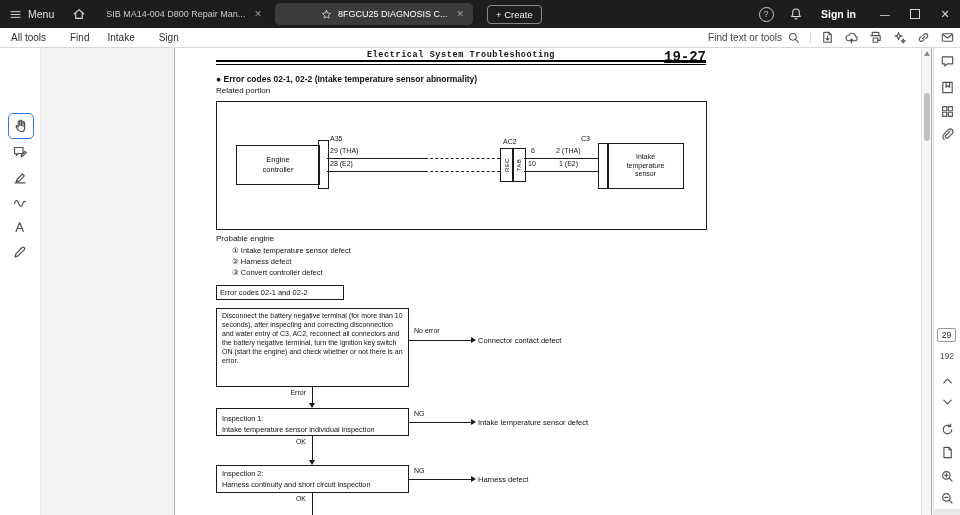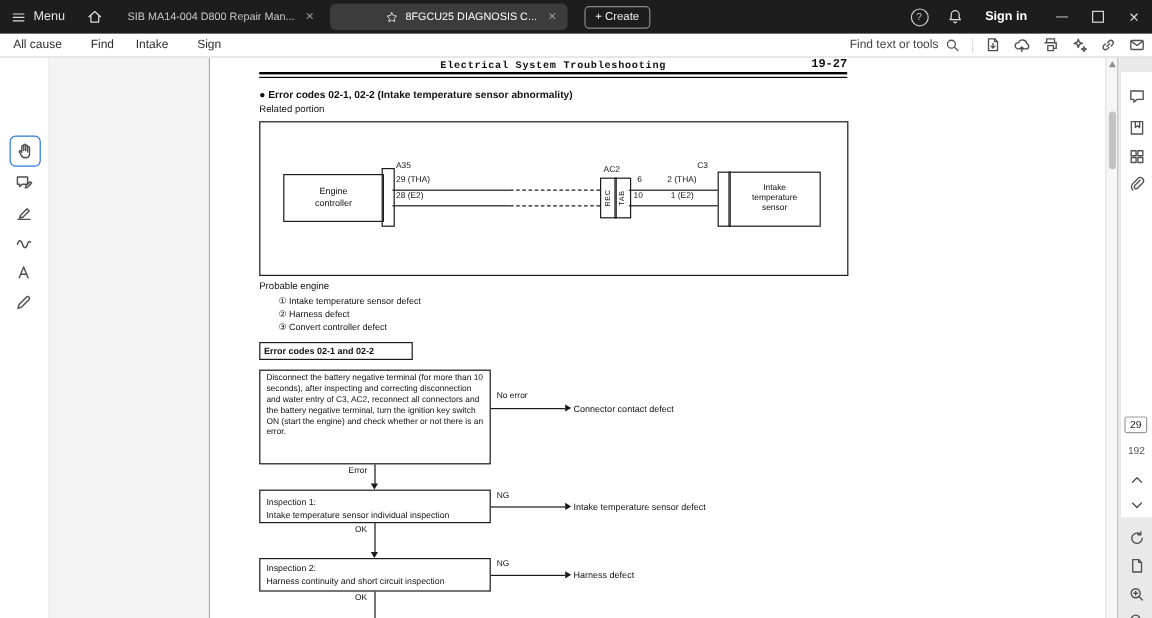--- a/index.html
+++ b/index.html
@@ -44,21 +44,21 @@
   .t75{font-size:7.5px;line-height:1.3;color:#111;}
   .t8{font-size:8px;line-height:1.3;color:#111;}
   .vbox{display:flex;align-items:center;justify-content:center;}
   .vtext{transform:rotate(-90deg);font-size:6px;letter-spacing:0.5px;white-space:nowrap;}
   .stepbox{box-sizing:border-box;}
   
   .sb{position:absolute;left:746px;top:0;width:10px;height:468px;background:#f6f6f6;border-left:1px solid #e3e3e3;}
   .sb-thumb{position:absolute;left:1.5px;top:46px;width:6px;height:48px;background:#c2c2c2;border-radius:4px;}
   .sb-up{position:absolute;left:2px;top:4px;width:0;height:0;border-bottom:5px solid #909090;border-left:3px solid transparent;border-right:3px solid transparent;}
   
-  .rightrail{position:absolute;left:933px;top:60px;width:27px;height:371px;background:#fff;border-left:1px solid #e3e3e3;z-index:3;}
+  .rightrail{position:absolute;left:933px;top:41px;width:27px;height:468px;background:#fff;border-left:1px solid #e3e3e3;z-index:3;}
   .rr-icon{position:absolute;left:4px;width:18px;height:18px;display:flex;align-items:center;justify-content:center;}
   .pagebox{position:absolute;left:3px;top:287px;width:19px;height:14px;border:1px solid #9a9a9a;border-radius:2px;font-size:8.5px;display:flex;align-items:center;justify-content:center;color:#222;background:#fff;box-sizing:border-box;}
   .pagetotal{position:absolute;left:0;top:310px;width:26px;text-align:center;font-size:8.5px;color:#555;}
   svg{display:block;}
   .ic{stroke:#505050;fill:none;stroke-width:1.2;stroke-linecap:round;stroke-linejoin:round;}
   .icw{stroke:#dcdcdc;fill:none;stroke-width:1.2;stroke-linecap:round;stroke-linejoin:round;}
 </style>
 </head>
 <body>
 
@@ -102,21 +102,21 @@
       <div class="signin">Sign in</div>
       <div class="win-btn">—</div>
       <div class="win-btn">
         <span style="display:block;width:8px;height:8px;border:1px solid #d9d9d9;"></span>
       </div>
       <div class="win-btn" style="font-size:11px;">✕</div>
     </div>
   </div>
 
   <div class="toolbar">
-    <div class="tool-item" style="margin-left:2px;">All cause</div>
+    <div class="tool-item" style="margin-left:2px;">All tools</div>
     <div class="tool-item" style="margin-left:6px;">Find</div>
     <div class="tool-item">Intake</div>
     <div class="tool-item" style="margin-left:6px;">Sign</div>
     <div class="tbr">
       <div class="find">
         <span>Find text or tools</span>
         <svg class="ic" width="14" height="14" viewBox="0 0 16 16">
             <circle cx="6.7" cy="6.7" r="3.8"></circle>
             <path d="M9.6 9.6l3.2 3.2"></path>
           </svg>
@@ -189,21 +189,21 @@
           <path d="M3 13l.9-3.2 6.3-6.3a1.5 1.5 0 0 1 2.1 2.1L6 11.9zM3 13l2.6-.9"></path>
         </svg>
     </div>
   </div>
 
   <div class="content"></div>
 
   <div class="page">
 
     <div class="abs mono" style="left:41px;top:3px;width:490px;text-align:center;font-size:8.5px;font-weight:bold;letter-spacing:0.6px;">Electrical System Troubleshooting</div>
-    <div class="abs mono" style="left:41px;top:2px;width:490px;text-align:right;font-size:10px;font-weight:bold;">19-27</div>
+    <div class="abs mono" style="left:41px;top:2px;width:490px;text-align:right;font-size:14px;font-weight:bold;text-decoration:underline;">19-27</div>
     <div class="abs" style="left:41px;top:13px;width:490px;border-top:2px solid #000;"></div>
     <div class="abs" style="left:41px;top:17px;width:490px;border-top:1px solid #000;"></div>
 
     <div class="abs" style="left:41px;top:27px;font-size:8.5px;font-weight:bold;">● Error codes 02-1, 02-2 (Intake temperature sensor abnormality)</div>
     <div class="abs" style="left:41px;top:39px;font-size:8px;font-weight:normal;">Related portion</div>
 
     <div class="abs bbox" style="left:41px;top:54px;width:489px;height:127px;"></div>
     <div class="abs bbox cflex t75 preline" style="left:61px;top:98px;width:82px;height:38px;">Engine
 controller</div>
     <div class="abs bbox" style="left:143px;top:93px;width:9px;height:47px;"></div>
@@ -231,21 +231,21 @@
     <div class="abs bbox" style="left:423px;top:96px;width:9px;height:44px;"></div>
     <div class="abs bbox cflex t7 preline" style="left:432px;top:96px;width:75px;height:44px;">Intake
 temperature
 sensor</div>
 
     <div class="abs t8" style="left:41px;top:187px;">Probable engine</div>
     <div class="abs t75" style="left:57px;top:199px;">① Intake temperature sensor defect</div>
     <div class="abs t75" style="left:57px;top:210px;">② Harness defect</div>
     <div class="abs t75" style="left:57px;top:221px;">③ Convert controller defect</div>
 
-    <div class="abs bbox stepbox" style="left:41px;top:238px;width:128px;height:15px;font-size:7.5px;font-weight:bold;line-height:13px;padding-left:3px;">Error codes 02-1 and 02-2</div>
+    <div class="abs bbox stepbox" style="left:41px;top:238px;width:128px;height:15px;font-size:7.5px;font-weight:normal;line-height:13px;padding-left:3px;">Error codes 02-1 and 02-2</div>
 
     <div class="abs bbox stepbox" style="left:41px;top:261px;width:193px;height:79px;padding:2px 5px;font-size:7px;line-height:9px;">Disconnect the battery negative terminal (for more than 10 seconds), after inspecting and correcting disconnection and water entry of C3, AC2, reconnect all connectors and the battery negative terminal, turn the ignition key switch ON (start the engine) and check whether or not there is an error.</div>
 
     <div class="abs hline" style="left:234px;top:293px;width:62px;"></div>
     <div class="abs arr-r" style="left:296px;top:290px;"></div>
     <div class="abs t7" style="left:239px;top:280px;">No error</div>
     <div class="abs t75" style="left:303px;top:289px;">Connector contact defect</div>
 
     <div class="abs vline" style="left:137px;top:340px;height:17px;"></div>
     <div class="abs arr-d" style="left:134px;top:356px;"></div>

